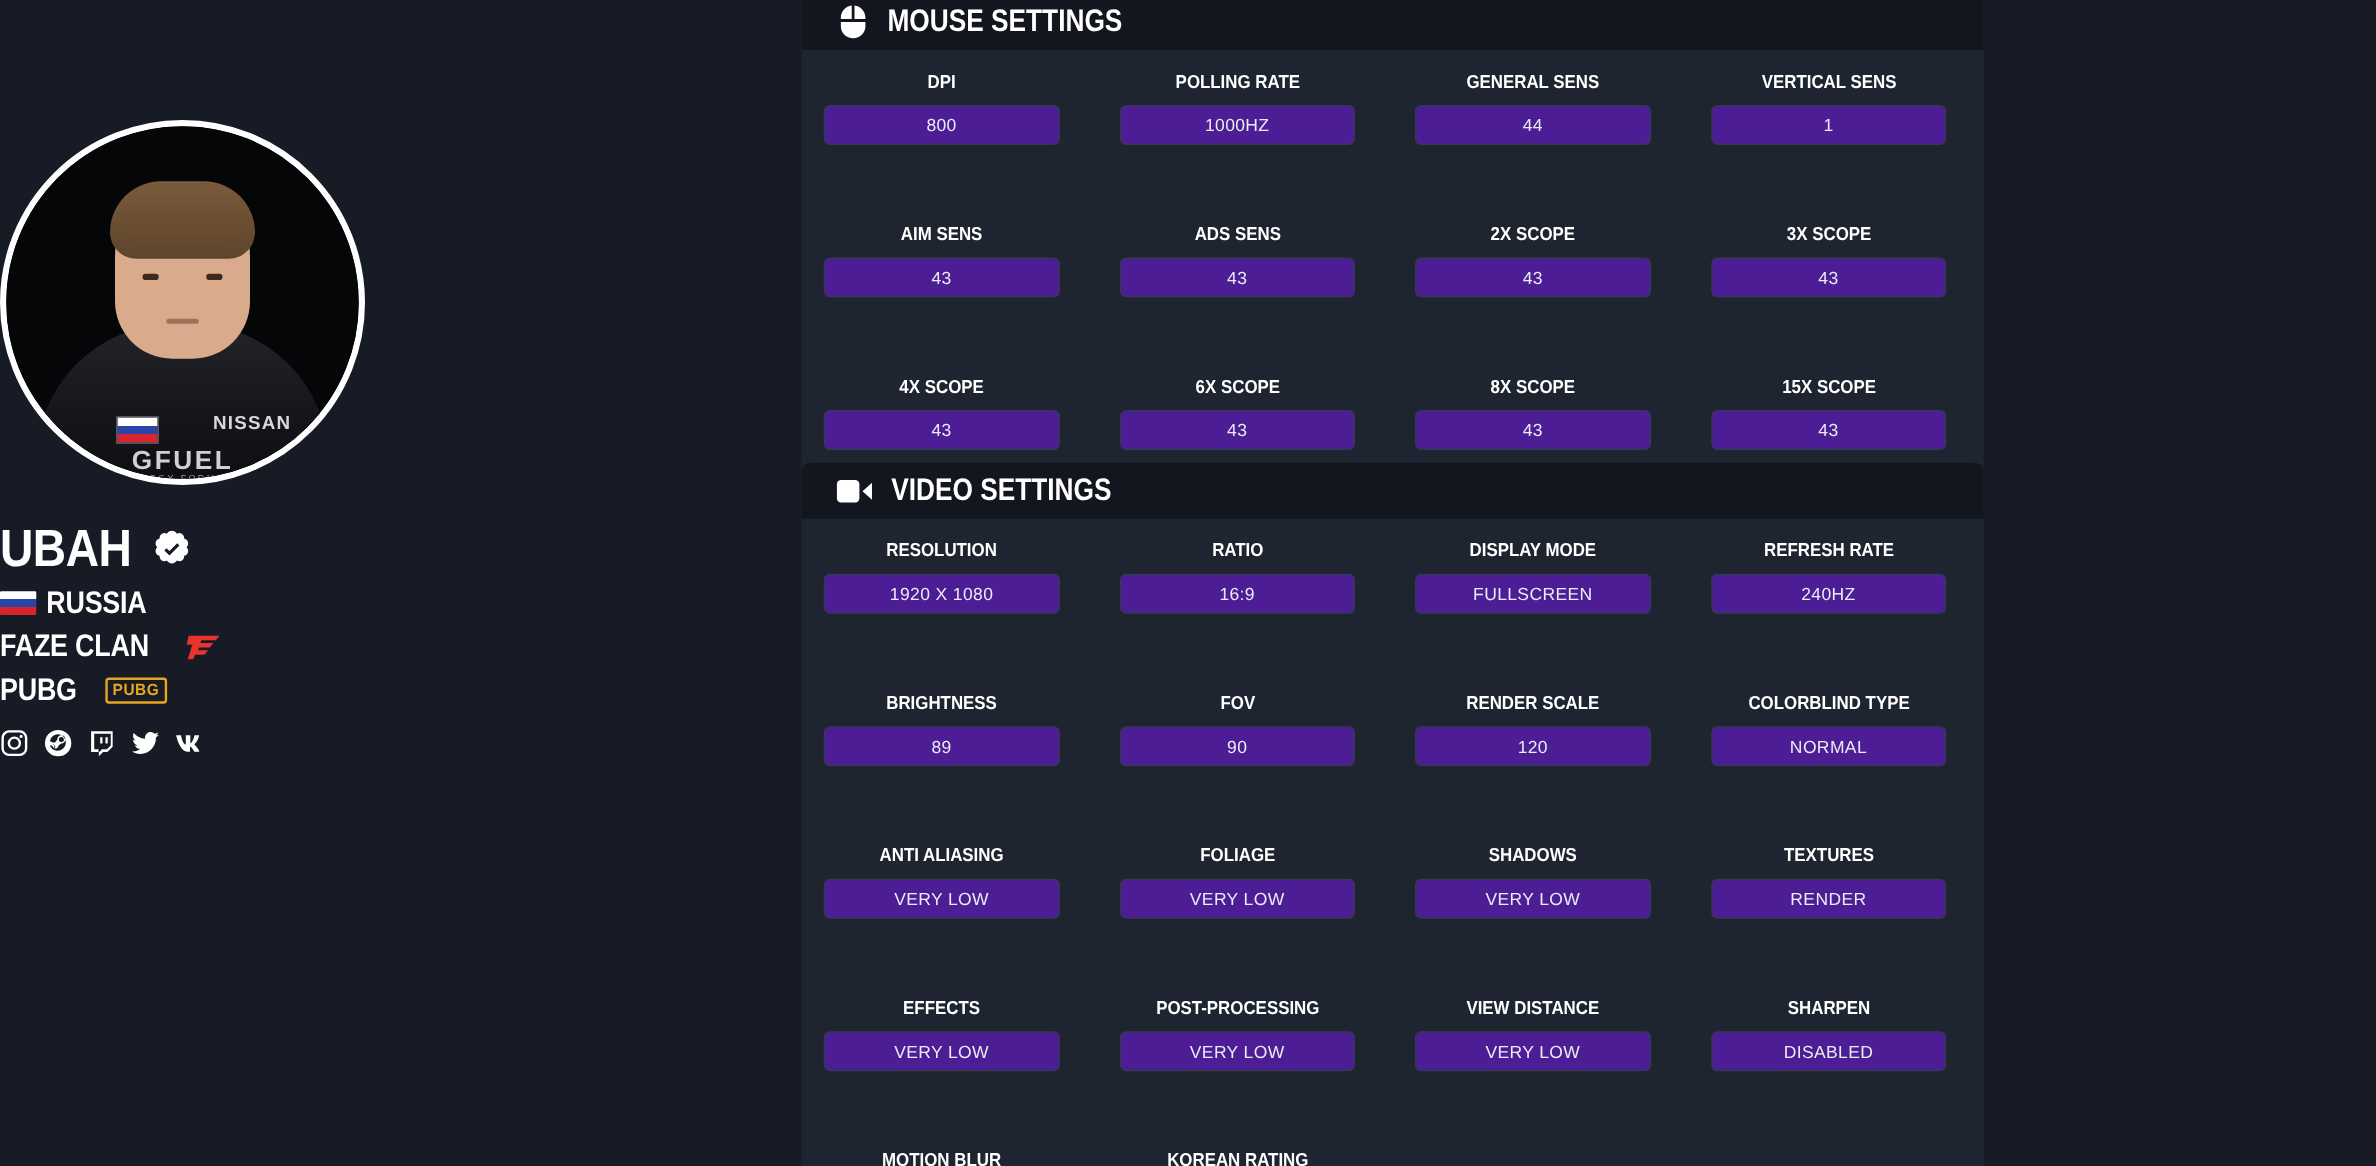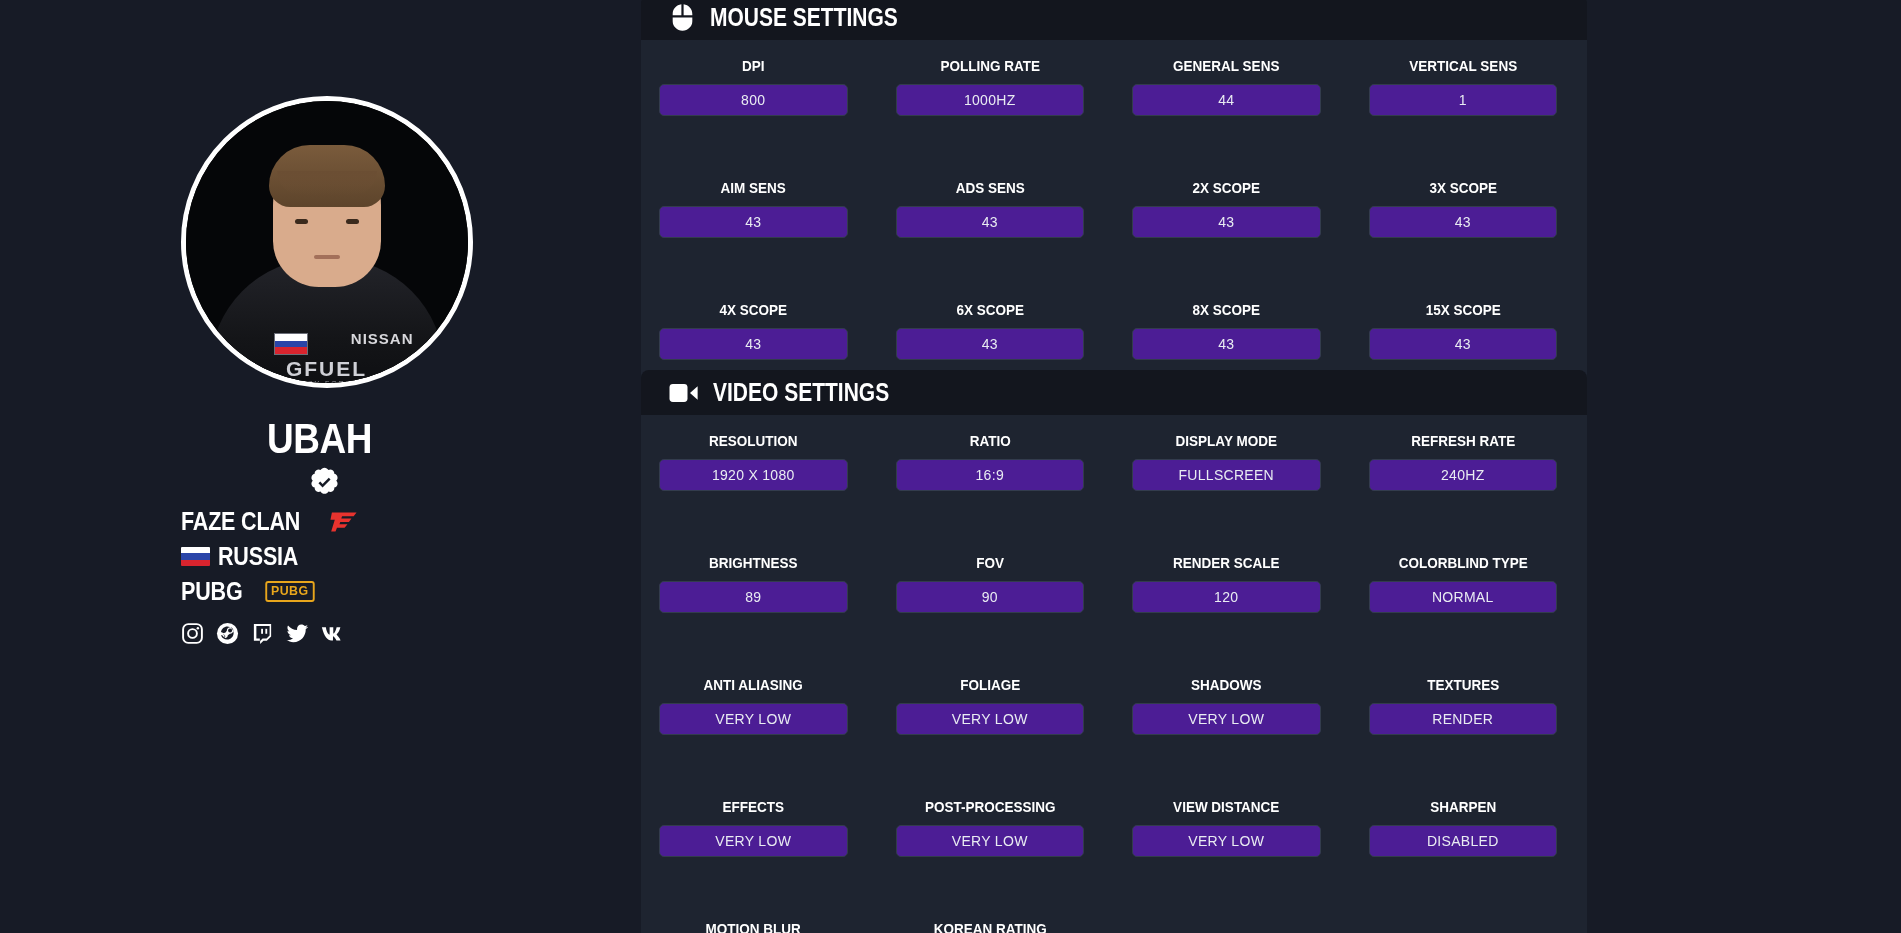--- a/index.html
+++ b/index.html
@@ -9,23 +9,21 @@
     font-family: "Liberation Sans", sans-serif;
     overflow: hidden;
   }
   .page { position: relative; width: 1901px; height: 933px; display: flex; }
 
   
   .profile-col {
     width: 641px; flex: 0 0 641px;
     background: #171b26;
     display: flex; flex-direction: column;
-    align-items: center;
     padding-top: 96px;
-    padding-left: 12px;
   }
   .avatar-wrap {
     width: 292px; height: 292px;
     border-radius: 50%;
     border: 5px solid #ffffff;
     overflow: hidden;
     position: relative;
     background: #050505;
     flex: 0 0 292px;
   }
@@ -79,21 +77,21 @@
     font-family: "Liberation Sans", sans-serif;
   }
   .ph-gfuel {
     position: absolute; left: 50%; bottom: 4px; transform: translateX(-50%);
     color: #cfd0d6; font-weight: 700; font-size: 21px; letter-spacing: 2px;
     text-align: center; line-height: 1.05;
   }
   .ph-gfuel small { display:block; font-size: 7px; letter-spacing: 2px; font-weight:400; color:#9a9ba3;}
 
   .player-info { width: 292px; margin-top: 30px; }
-  .player-name-row { display: flex; align-items: center; gap: 6px; flex-direction: column; }
+  .player-name-row { display: flex; align-items: center; gap: 6px; }
   .player-name {
     color: #ffffff; font-size: 42px; line-height: 1; font-weight: 700;
     letter-spacing: -0.5px; transform: scaleX(0.88); transform-origin: left center;
     font-family: "Liberation Sans", sans-serif;
   }
   .verified-badge { width: 33px; height: 33px; flex: 0 0 33px; margin-left: -4px; }
 
   .meta-row {
     display: flex; align-items: center; gap: 8px; margin-top: 10px;
   }
@@ -191,29 +189,29 @@
 
       <div class="player-name-row">
         <div class="player-name">UBAH</div>
         <svg class="verified-badge" viewBox="0 0 24 24">
           <path fill="#ffffff" d="M12 1.2c1.2 0 2.3.7 2.9 1.7.9-.5 2.1-.5 3 .1.9.6 1.4 1.7 1.2 2.7 1.1.2 2 1 2.3 2.1.3 1.1-.1 2.2-.9 2.9.8.7 1.2 1.8.9 2.9-.3 1.1-1.2 1.9-2.3 2.1.2 1.1-.3 2.2-1.2 2.7-.9.6-2.1.6-3 .1-.6 1-1.7 1.7-2.9 1.7s-2.3-.7-2.9-1.7c-.9.5-2.1.5-3-.1-.9-.6-1.4-1.7-1.2-2.7-1.1-.2-2-1-2.3-2.1-.3-1.1.1-2.2.9-2.9-.8-.7-1.2-1.8-.9-2.9.3-1.1 1.2-1.9 2.3-2.1-.2-1.1.3-2.2 1.2-2.7.9-.6 2.1-.6 3-.1.6-1 1.7-1.7 2.9-1.7z"></path>
           <path fill="#171b26" d="M10.6 15.6l-3-3 1.3-1.3 1.7 1.7 4.5-4.5 1.3 1.3z"></path>
         </svg>
       </div>
 
       <div class="meta-row">
+        <div class="flag-ru"></div>
+        <div class="meta-text">RUSSIA</div>
+      </div>
+
+      <div class="meta-row">
         <div class="meta-text">FAZE CLAN</div>
         <svg class="faze-logo" viewBox="0 0 40 30">
           <path fill="#e8332e" d="M4 2h34l-4 5H18l-1 3h14l-3.5 5H15.5l-1 3h11l-4 5H11l-2 5H3l5-16H2z"></path>
         </svg>
-      </div>
-
-      <div class="meta-row">
-        <div class="flag-ru"></div>
-        <div class="meta-text">RUSSIA</div>
       </div>
 
       <div class="meta-row">
         <div class="meta-text">PUBG</div>
         <div class="pubg-badge">PUBG</div>
       </div>
 
       <div class="socials">
         <svg class="social-icon" viewBox="0 0 24 24">
           <rect x="2.2" y="2.2" width="19.6" height="19.6" rx="5.4" fill="none" stroke="#ffffff" stroke-width="2"></rect>

